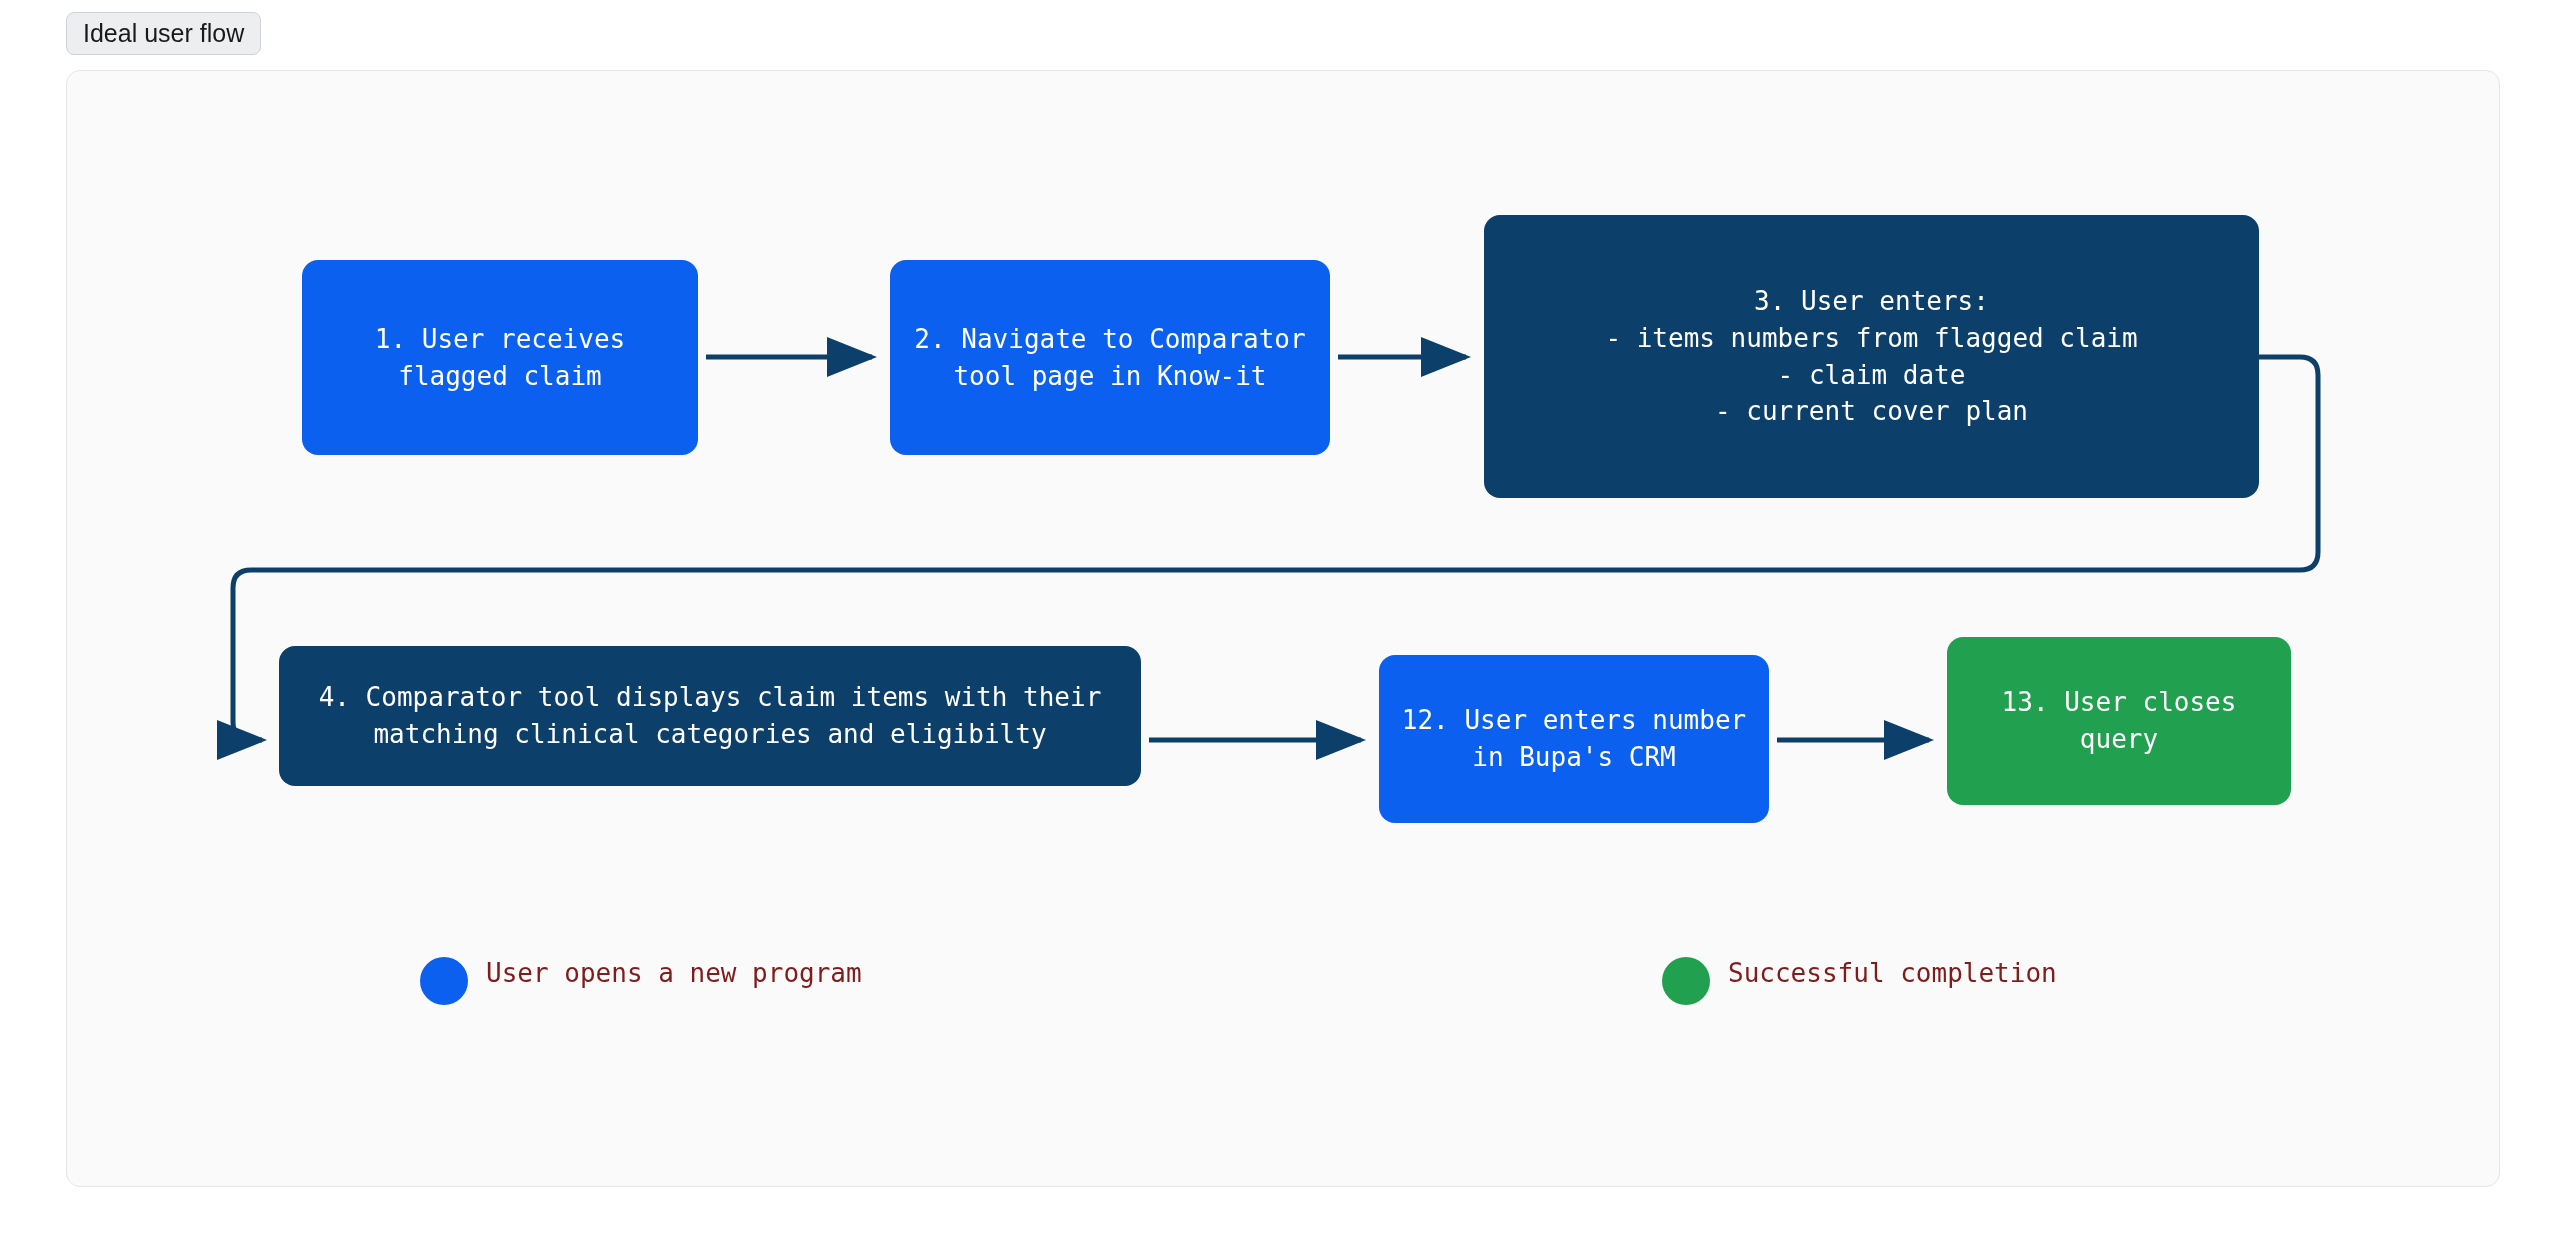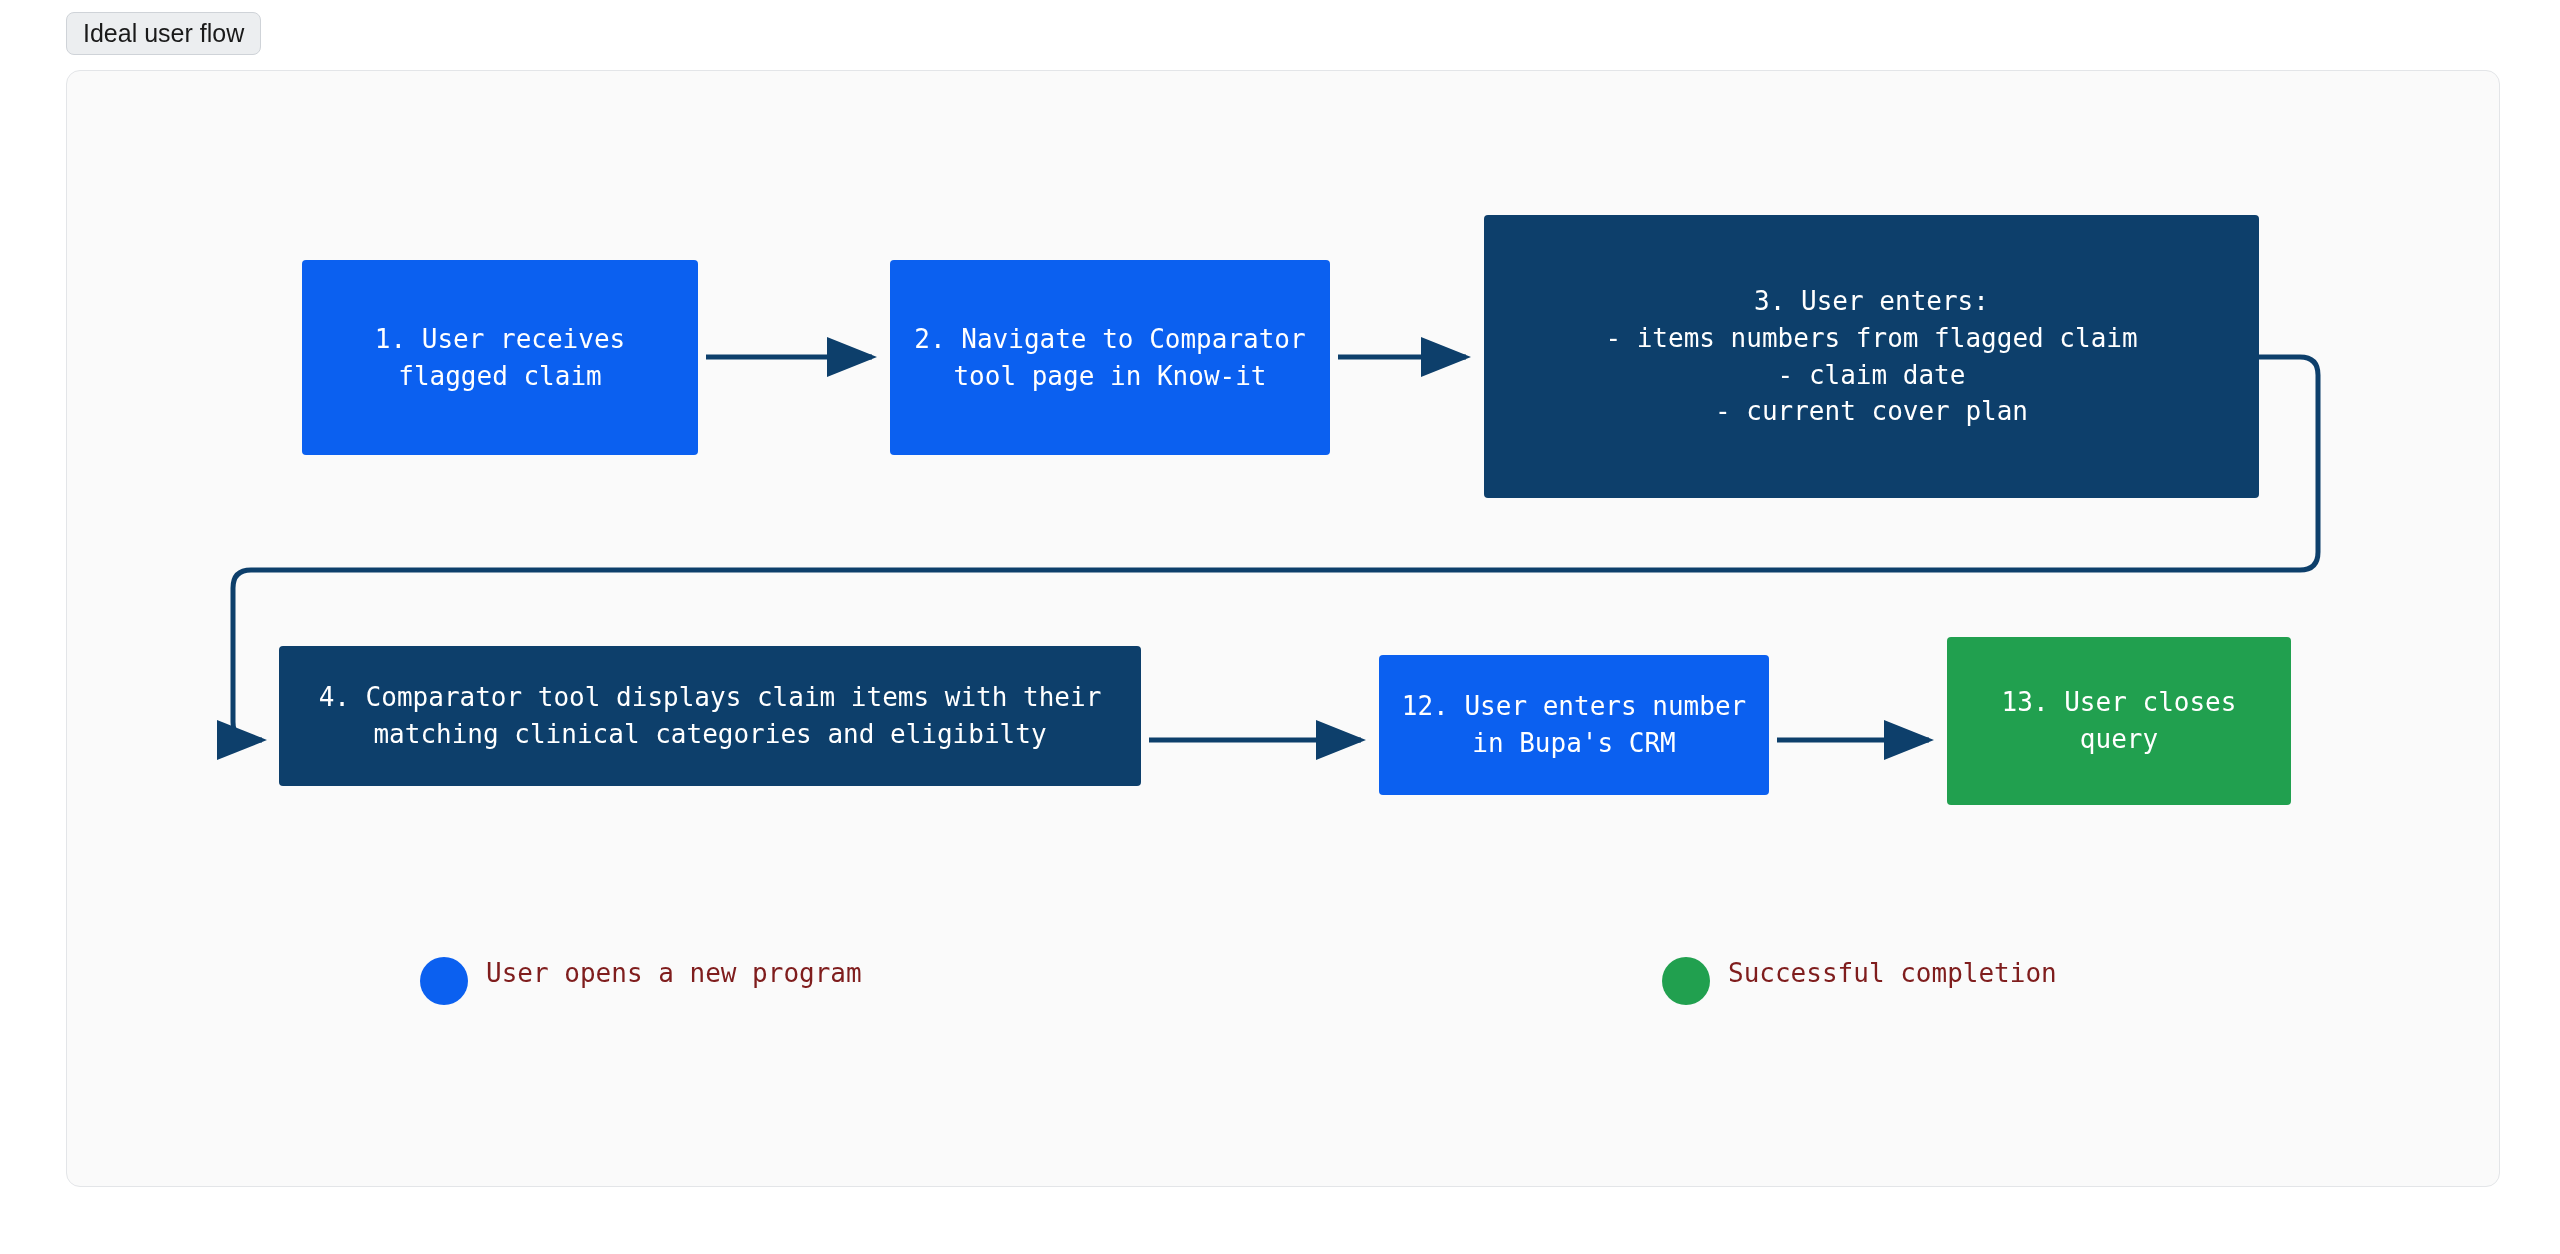--- a/index.html
+++ b/index.html
@@ -59,34 +59,34 @@
   .node {
     position: absolute;
     display: flex;
     align-items: center;
     justify-content: center;
     text-align: center;
     color: #ffffff;
     font-family: "DejaVu Sans Mono", monospace;
     font-size: 26px;
     line-height: 1.42;
-    border-radius: 4px;
+    border-radius: 16px;
     box-sizing: border-box;
     padding: 10px 18px;
     white-space: pre-line;
   }
   .node.blue  { background: #0b60f0; }
   .node.navy  { background: #0d3f6b; }
   .node.green { background: #21a04f; }
 
   #node-1  { left: 302px;  top: 260px; width: 396px;  height: 195px; }
   #node-2  { left: 890px;  top: 260px; width: 440px;  height: 195px; }
   #node-3  { left: 1484px; top: 215px; width: 775px;  height: 283px; font-size: 26px; }
   #node-4  { left: 279px;  top: 646px; width: 862px;  height: 140px; }
-  #node-12 { left: 1379px; top: 655px; width: 390px;  height: 140px; }
+  #node-12 { left: 1379px; top: 655px; width: 390px;  height: 168px; }
   #node-13 { left: 1947px; top: 637px; width: 344px;  height: 168px; }
 
   
   .legend-item {
     position: absolute;
     display: flex;
     align-items: flex-start;
     gap: 18px;
   }
   .legend-dot {

